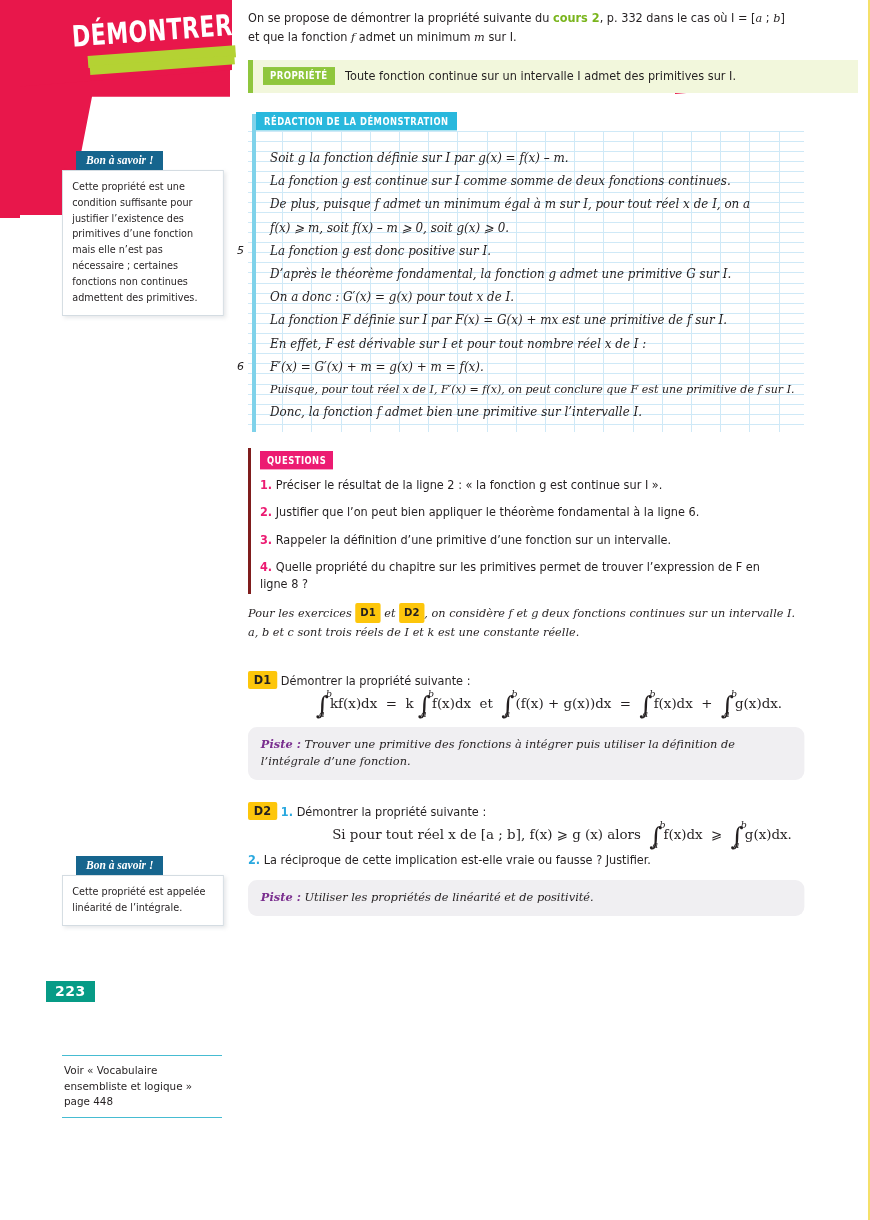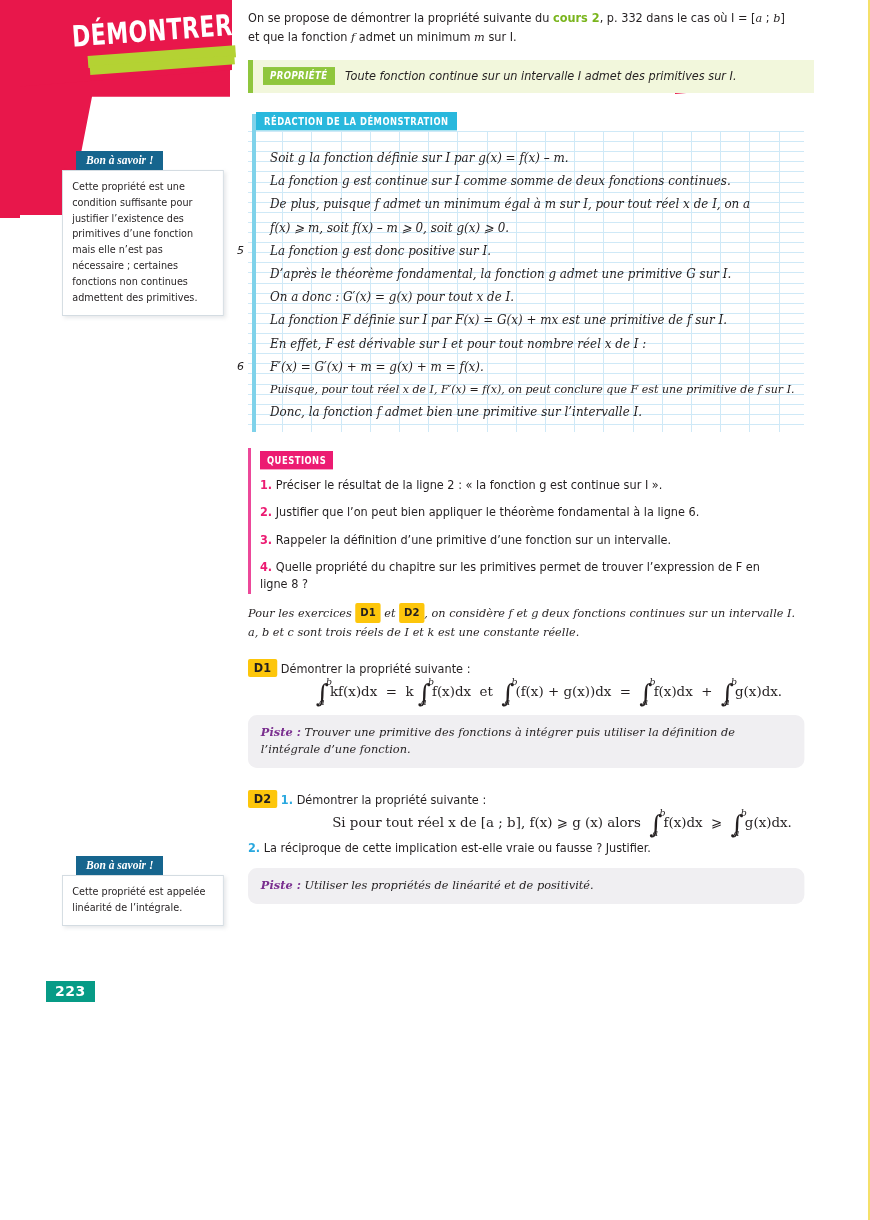--- a/index.html
+++ b/index.html
@@ -280,21 +280,21 @@
     font-size: 11px;
     color: #231f20;
     transform: scaleX(1.03);
   }
   .demo-line.small { font-size: 11.4px; }
   .hw { font-family: "DejaVu Serif", serif; font-style: italic; }
 
   
   .q-wrap {
     margin-top: 16px;
-    border-left: 3px solid #ec4899;
+    border-left: 3px solid #7f1d1d;
     padding-left: 9px;
   }
   .q-tag {
     display: inline-block;
     background: #ec1b72;
     color: #ffffff;
     font-family: "DejaVu Sans", sans-serif;
     font-weight: bold;
     font-size: 8.4px;
     letter-spacing: 0.5px;
@@ -329,21 +329,21 @@
     background: #fdc60b;
     color: #231f20;
     font-family: "DejaVu Sans", sans-serif;
     font-weight: bold;
     font-size: 10.4px;
     padding: 1px 5px 2px 5px;
     border-radius: 2px;
     font-style: normal;
     vertical-align: 1px;
   }
-  .ex-block { margin-top: 18px; }
+  .ex-block { margin-top: 30px; }
   .ex-head {
     font-family: "DejaVu Sans", sans-serif;
     font-size: 11.6px;
     color: #231f20;
     transform: scaleX(0.975);
     transform-origin: left center;
   }
   .ex-head .badge-d { font-size: 11.6px; padding: 2px 6px 2px 6px; margin-right: 4px; }
   .qn-blue { color: #29a8df; font-weight: bold; }
 
@@ -425,32 +425,33 @@
   <div class="bas-box" style="left:62px; top:150px; width:162px;">
     <div class="bas-tag">Bon à savoir !</div>
     <div class="bas-body" style="width:174px;">Cette propriété est une condition suffisante pour justifier l’existence des primitives d’une fonction mais elle n’est pas nécessaire ; certaines fonctions non continues admettent des primitives.</div>
   </div>
 
   <div class="bas-box" style="left:62px; top:855px; width:162px;">
     <div class="bas-tag">Bon à savoir !</div>
     <div class="bas-body" style="width:174px;">Cette propriété est appelée linéarité de l’intégrale.</div>
   </div>
 
+  <div class="voir-box">Voir « Vocabulaire ensembliste et logique » page 448</div>
 
   <div class="page-num">223</div>
 </div>
 
 <div class="main">
 
 
   <div class="intro" style="width:560px;">
     <span>On se propose de démontrer la propriété suivante du </span><span class="lnk">cours 2</span><span>, p. 332 dans le cas où I = [</span><span class="mi">a</span><span> ; </span><span class="mi">b</span><span>] et que la fonction </span><span class="mi">f</span><span> admet un minimum </span><span class="mi">m</span><span> sur I.</span>
   </div>
 
-  <div class="prop-box" style="width:566px;font-style:italic;">
+  <div class="prop-box" style="width:610px;">
     <span class="prop-tag">PROPRIÉTÉ</span>
     <span class="prop-text">Toute fonction continue sur un intervalle I admet des primitives sur I.</span>
   </div>
 
   <div class="demo-wrap">
     <div class="demo-tag">RÉDACTION DE LA DÉMONSTRATION</div>
     <div class="demo-grid" style="width:556px;">
       <div class="demo-leftbar"></div>
 
       <div class="demo-line hw">

